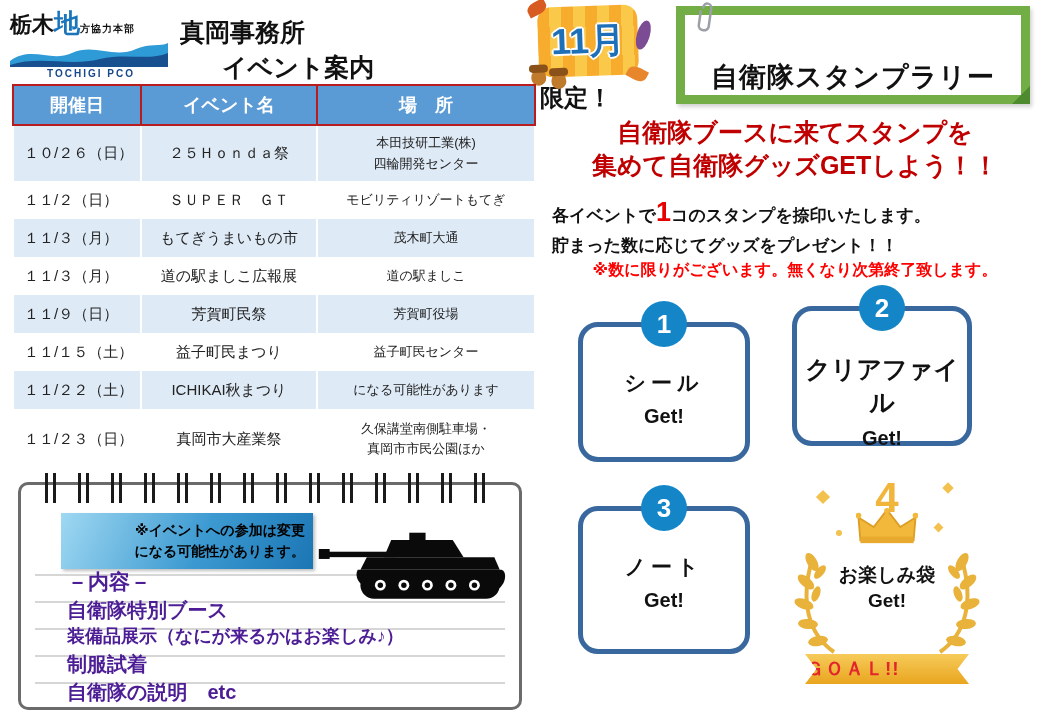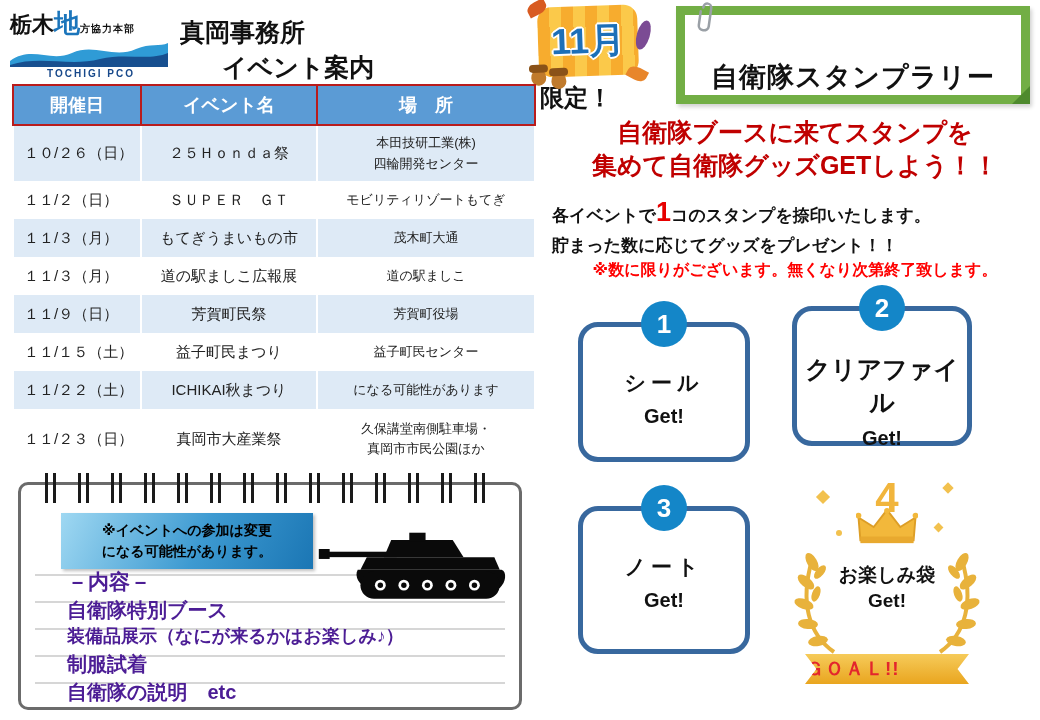--- a/index.html
+++ b/index.html
@@ -101,21 +101,21 @@
   .spark.s3 { width:6px; height:6px; left:48px; top:52px; border-radius:50%; }
   .spark.s4 { width:7px; height:7px; right:44px; top:46px; transform:rotate(45deg); }
 
   
   .notebook { position:absolute; left:18px; top:482px; width:504px; height:228px; background:#fff;
     border:3px solid #6b6b6b; border-radius:10px; }
   .coils { position:absolute; left:24px; top:-12px; width:446px; height:30px;
     background:repeating-linear-gradient(90deg,#1a1a1a 0 3px,transparent 3px 8px,#1a1a1a 8px 11px,transparent 11px 33px); }
   .lines { position:absolute; left:14px; right:14px; top:64px; bottom:10px;
     background:repeating-linear-gradient(to bottom,transparent 0 25px,#d6d6d6 25px 27px); }
-  .warn-label { position:absolute; left:40px; top:28px; width:252px; padding:7px 8px; text-align:center;
+  .warn-label { position:absolute; left:40px; top:28px; width:252px; padding:7px 8px; text-align:right;
     background:linear-gradient(115deg,#9fd8f2 0%,#3d9ad1 55%,#1b76b4 100%);
     font-size:14px; font-weight:bold; color:#000; white-space:pre-line; line-height:1.5;
     box-shadow:2px 2px 3px rgba(0,0,0,0.25); }
   .tank { position:absolute; right:12px; top:40px; }
   .nb-content { position:absolute; left:46px; top:82px; font-weight:bold; color:#4c1d95; line-height:1.4; }
   .nb-title { font-size:21px; }
   .nb-item { font-size:20px; }
   .nb-item.long { font-size:18px; }
 </style>
 </head>

